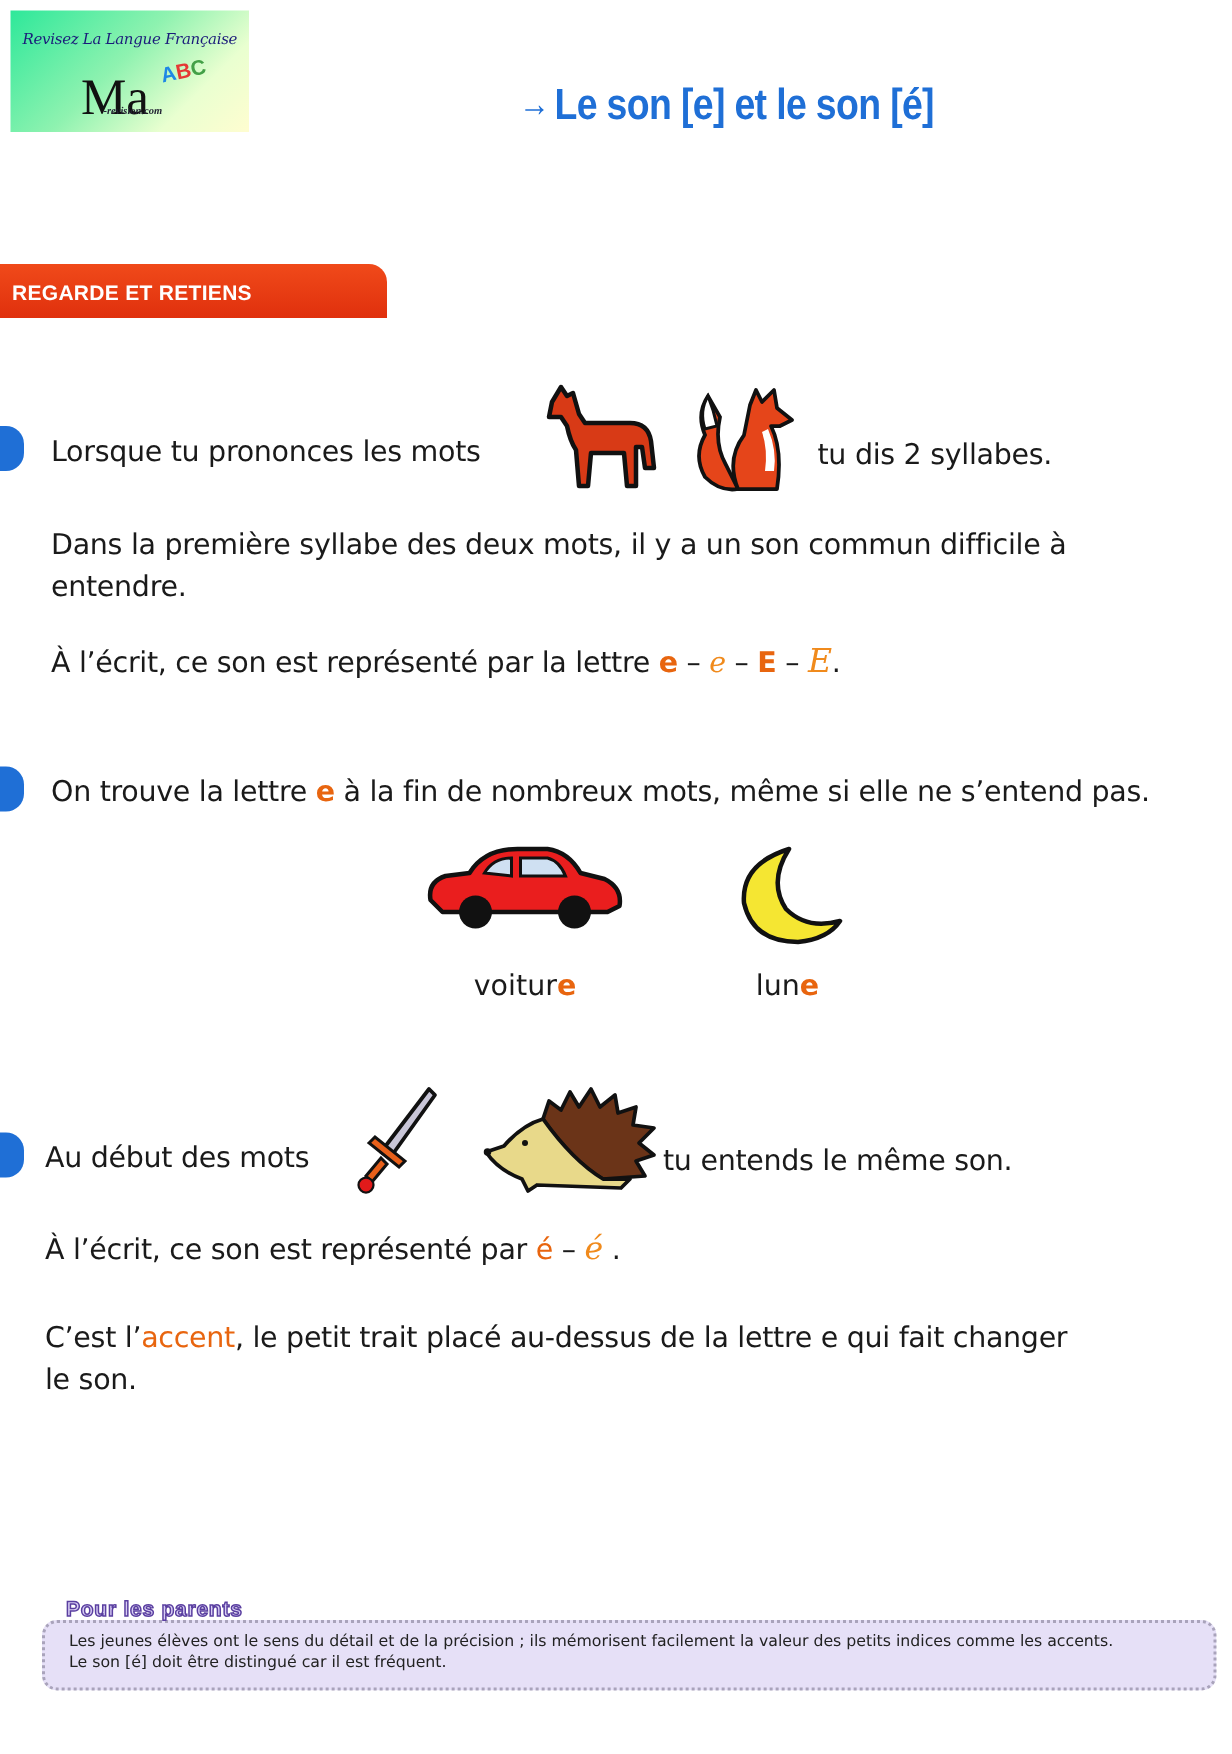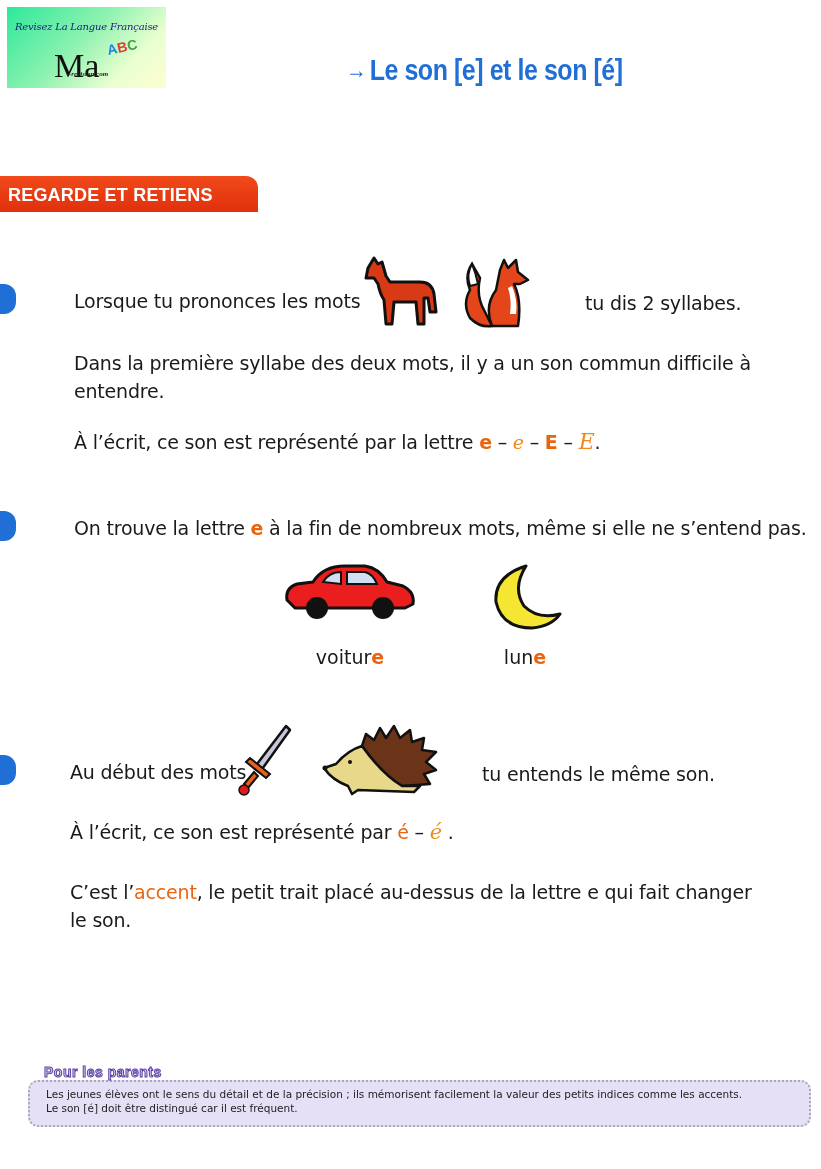--- a/index.html
+++ b/index.html
@@ -41,28 +41,28 @@
     font-size:29px; color:#1f6fd6; letter-spacing:-0.5px; white-space:nowrap;
     transform:scaleX(0.86); transform-origin:left center;
   }
   .title .arrow { font-size:24px; margin-right:4px; vertical-align:2px; }
 
   
   .banner {
     left:0; top:176px; width:258px; height:36px;
     background:linear-gradient(180deg,#f04a1a 0%,#e0300d 100%);
     border-radius:0 12px 0 0;
-    color:#fff; font-family:"Liberation Sans", sans-serif; font-weight:bold; font-size:18px;
+    color:#fff; font-family:"Liberation Sans", sans-serif; font-weight:bold; font-size:14px;
     line-height:38px; padding-left:8px; box-sizing:border-box; letter-spacing:0.2px;
   }
 
   
   .bullet { width:16px; height:30px; background:#1f6fd6; border-radius:0 12px 12px 0; left:0; }
 
-  .txt { font-size:19px; line-height:28px; white-space:nowrap; letter-spacing:-0.2px;margin-left:40px; }
+  .txt { font-size:19px; line-height:28px; white-space:nowrap; letter-spacing:-0.2px; }
   .hl { color:#e8650f; font-weight:bold; }
   .hl-script { color:#f08a1c; font-family:"DejaVu Serif", serif; font-style:italic; }
   .hl-plain { color:#e8650f; }
 
   .caption { font-size:19px; text-align:center; }
 
   
   .parents-title {
     left:44px; top:1064px; font-family:"Liberation Sans", sans-serif; font-weight:bold;
     font-size:14px; color:#d9cff5; -webkit-text-stroke:1px #5a3fa0; letter-spacing:0.5px;

